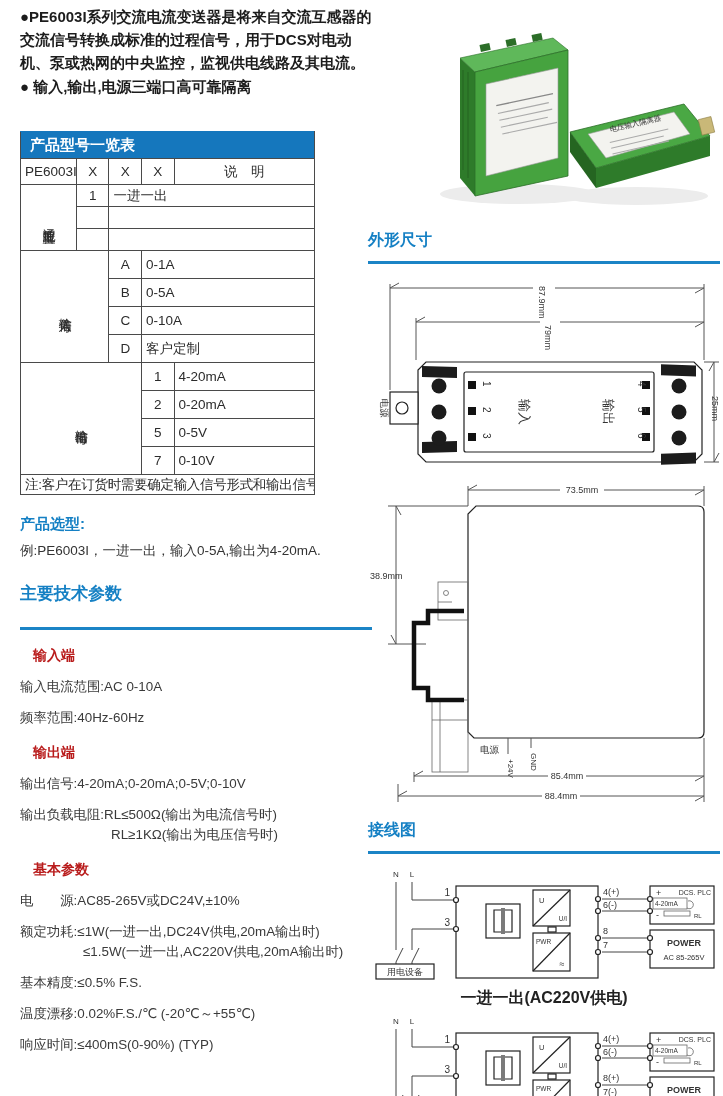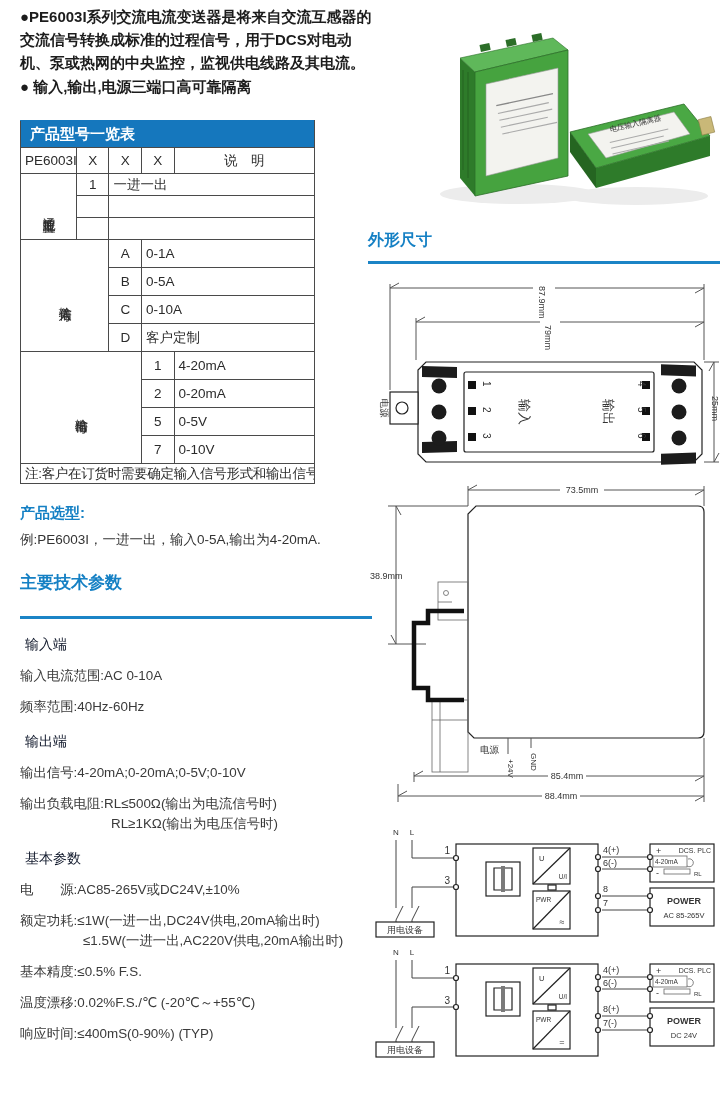--- a/index.html
+++ b/index.html
@@ -4,42 +4,42 @@
 <style>
   html,body{margin:0;padding:0;background:#fff;}
   #page{position:relative;width:723px;height:1096px;background:#fff;overflow:hidden;
         font-family:"Liberation Sans","DejaVu Sans",sans-serif;color:#2b2b2b;}
   .left-col{position:absolute;left:20px;top:6px;width:352px;}
   .right-col{position:absolute;left:368px;top:0;width:354px;}
   
   .intro{font-size:15px;font-weight:bold;line-height:1.52;color:#1c1c1c;}
   .intro p{margin:0 0 2px 0;}
   
-  table.model{border-collapse:collapse;width:295px;margin-top:21px;table-layout:fixed;}
+  table.model{border-collapse:collapse;width:295px;margin-top:32px;table-layout:fixed;}
   table.model td{border:1px solid #4a4a4a;font-size:13.5px;color:#2b2b2b;padding:0 4px;
                  overflow:hidden;vertical-align:middle;}
   tr.hdr td{background:#1577bd;color:#fff;font-weight:bold;font-size:15px;height:26px;
             padding-left:9px;border-color:#1577bd #4a4a4a #4a4a4a #4a4a4a;}
   td.ctr{text-align:center;}
   td.model-id{font-size:11px;text-align:center;padding:0 1px;}
   td.vert{text-align:center;}
   td.vert span{writing-mode:vertical-lr;text-orientation:upright;letter-spacing:1px;
                font-size:13px;display:inline-block;}
   td.desc{padding-left:9px;}
   td.desc-ch{padding-left:66px;}
   td.desc-in{padding-left:35px;}
   tr.r1 td{height:25px;}
   tr.rch td{height:21px;}
   tr.rio td{height:27px;}
   td.note{font-size:9.6px;height:19px;white-space:nowrap;padding-left:3px;letter-spacing:-0.3px;}
   .sel-title{font-size:15px;font-weight:bold;color:#1580c4;margin:20px 0 8px 0;}
   .sel-line{font-size:13.5px;color:#333;margin:0 0 8px 0;}
   .big-head{font-size:17px;font-weight:bold;color:#1580c4;border-bottom:3px solid #1b84c6;
             padding-bottom:22px;margin-top:22px;}
-  .sec-title{font-size:14px;font-weight:normal;color:#0f172a;margin:17px 0 13px 5px;}
+  .sec-title{font-size:14px;font-weight:bold;color:#b91c1c;margin:17px 0 13px 13px;}
   .param-line{font-size:13.4px;color:#3a3a3a;margin:0 0 13px 0;white-space:nowrap;}
   .ind1{padding-left:63px;}
   .ind2{padding-left:91px;}
   
   .photo-wrap{margin:8px 0 0 50px;}
   .rc-head{font-size:16px;font-weight:bold;color:#1580c4;border-bottom:3px solid #1b84c6;
            padding-bottom:10px;margin-top:8px;width:352px;}
   .cap{width:352px;text-align:center;font-size:16px;font-weight:bold;color:#222;margin:2px 0 4px 0;}
   svg text{font-family:"Liberation Sans","DejaVu Sans",sans-serif;fill:#333;}
   svg .ln{stroke:#555;stroke-width:1;fill:none;}
@@ -300,20 +300,21 @@
       </g>
       <g>
         <line class="ln" x1="140" y1="262" x2="140" y2="278"></line>
         <line class="ln" x1="163" y1="262" x2="163" y2="272"></line>
         <text x="112" y="277" font-size="9.5">电源</text>
         <text x="140" y="283" font-size="8" transform="rotate(90 140 283)">+24V</text>
         <text x="163" y="277" font-size="8" transform="rotate(90 163 277)">GND</text>
       </g>
     </svg>
 
+    <div class="rc-head">接线图</div>
 
     
     <svg width="352" height="116" viewBox="0 0 352 116" style="margin-top:12px">
       <g class="wire">
         <line x1="28" y1="16" x2="28" y2="84"></line>
           <line x1="28" y1="96" x2="28" y2="98"></line>
           <line x1="28" y1="96" x2="35" y2="82"></line>
         <line x1="44" y1="16" x2="44" y2="34"></line>
         <line x1="44" y1="34" x2="85" y2="34"></line>
         <line x1="44" y1="63" x2="85" y2="63"></line>
@@ -392,20 +393,21 @@
         <text x="288" y="52" font-size="9">-</text>
       </g>
       <g>
         <rect class="bk" x="282" y="64" width="64" height="38" fill="none"></rect>
         <circle class="bk" cx="282" cy="72" r="2.5"></circle>
           <circle class="bk" cx="282" cy="86" r="2.5"></circle>
         <text x="316" y="80" font-size="9" text-anchor="middle" font-weight="bold">POWER</text>
         <text x="316" y="94" font-size="7.5" text-anchor="middle">AC 85-265V</text>
       </g>
     </svg>
+    <div class="cap">一进一出(AC220V供电)</div>
 
     
     <svg width="352" height="116" viewBox="0 0 352 116">
       <g class="wire">
         <line x1="28" y1="16" x2="28" y2="84"></line>
           <line x1="28" y1="96" x2="28" y2="98"></line>
           <line x1="28" y1="96" x2="35" y2="82"></line>
         <line x1="44" y1="16" x2="44" y2="34"></line>
         <line x1="44" y1="34" x2="85" y2="34"></line>
         <line x1="44" y1="63" x2="85" y2="63"></line>

